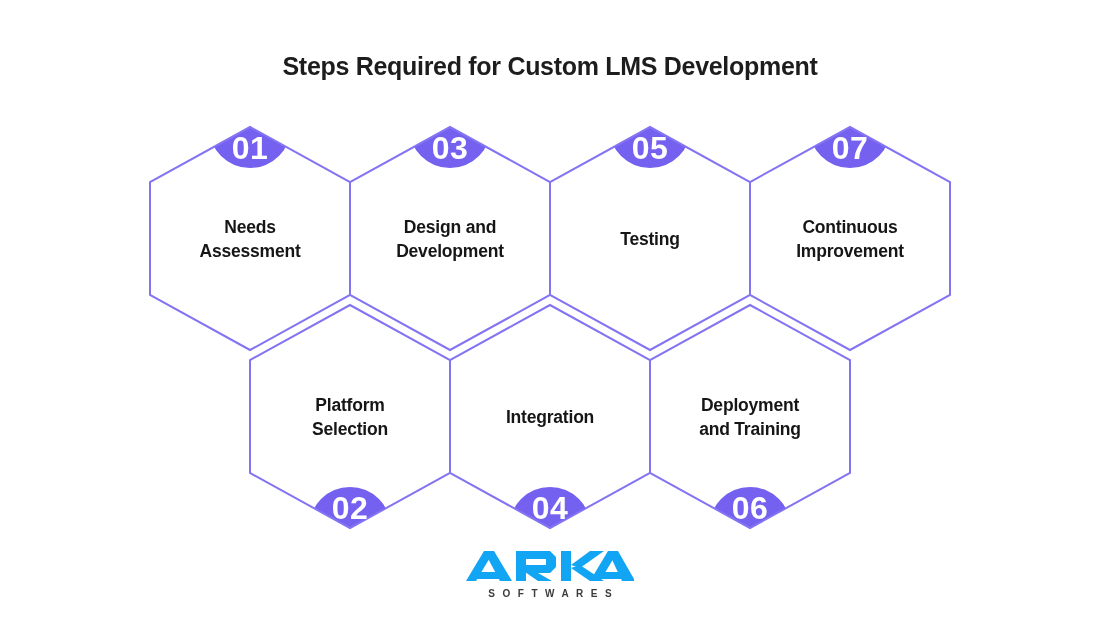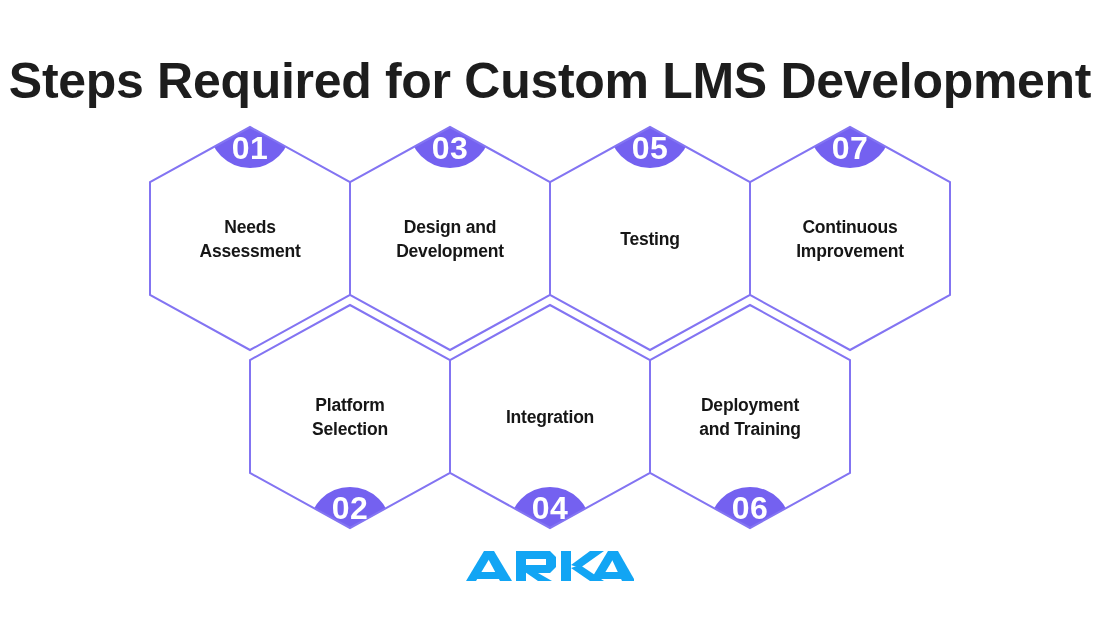--- a/index.html
+++ b/index.html
@@ -15,21 +15,21 @@
     font-family: "Liberation Sans", sans-serif;
   }
 
   #page-title {
     position: absolute;
     left: 0;
     top: 52px;
     width: 1100px;
     text-align: center;
     font-family: "Liberation Sans", sans-serif;
-    font-size: 50px;
+    font-size: 25px;
     font-weight: bold;
     color: #1d1d1d;
     letter-spacing: -0.3px;
     white-space: nowrap;
   }
 
   #hex-diagram {
     position: absolute;
     left: 0;
     top: 0;
@@ -171,13 +171,14 @@
     <rect x="52" y="3" width="10" height="30" fill="#12a5f4"></rect>
 
     <rect x="97" y="3" width="10" height="30" fill="#12a5f4"></rect>
     <path d="M107 17 L126 3 L140 3 L116 20 Z" fill="#12a5f4"></path>
     <path d="M116 17 L140 33 L126 33 L107 20 Z" fill="#12a5f4"></path>
 
     <path d="M126 33 L144 3 L154 3 L136 33 Z" fill="#12a5f4"></path>
     <path d="M144 3 L154 3 L170 31 L170 33 L158 33 Z" fill="#12a5f4"></path>
     <path d="M139 24 L160 24 L164 31 L135 31 Z" fill="#12a5f4"></path>
   </svg>
+  <span id="logo-tagline">SOFTWARES</span>
 </div>
 
 </body></html>

